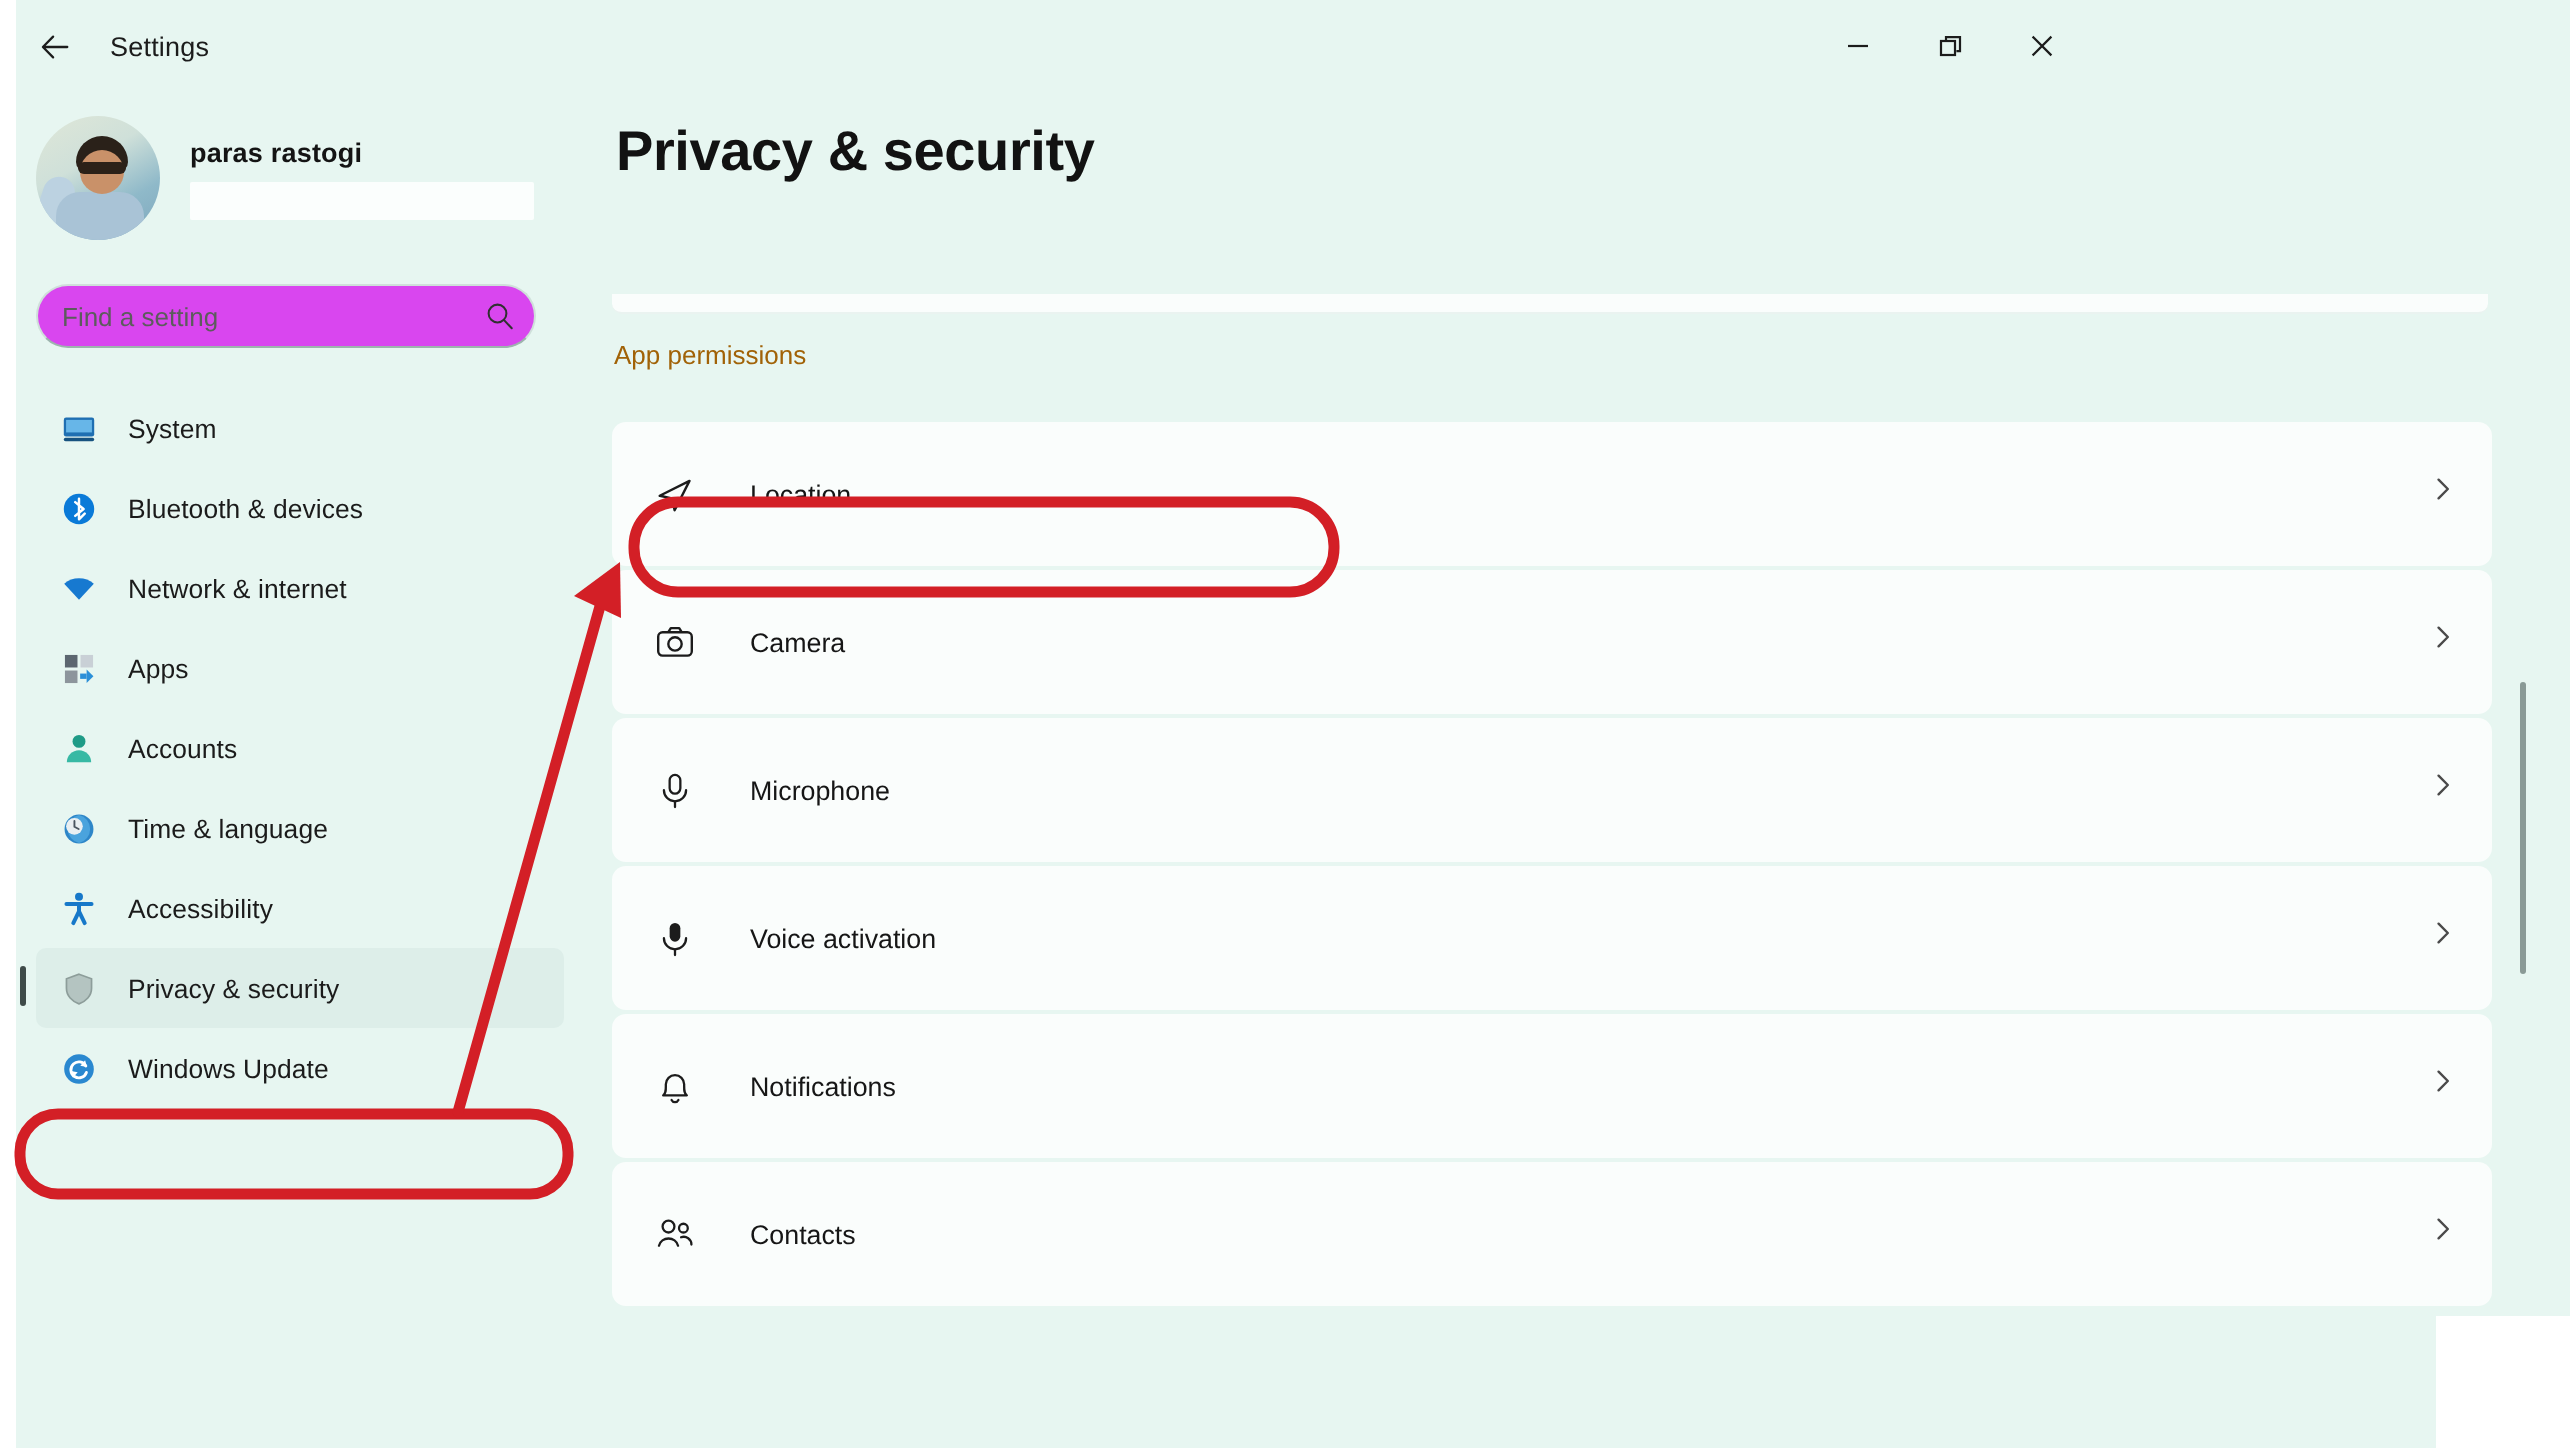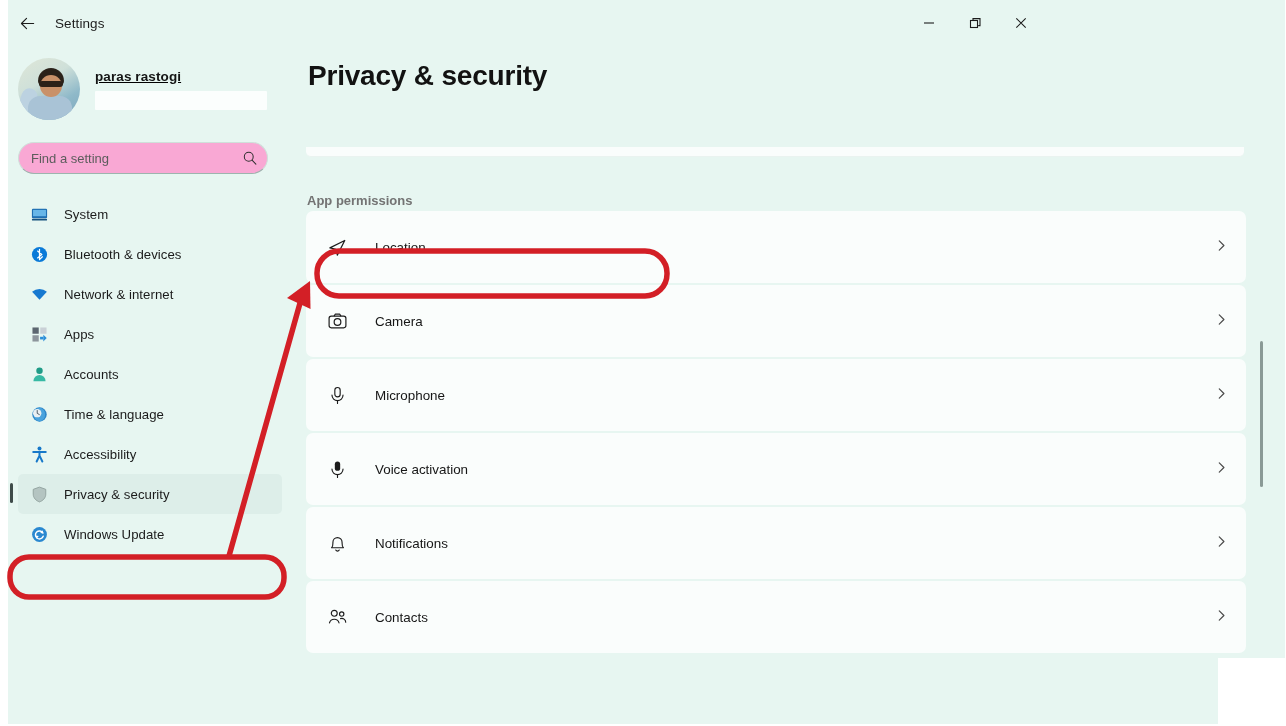--- a/index.html
+++ b/index.html
@@ -46,21 +46,20 @@
   
   #sidebar {
     position: absolute; top: 46px; left: 0;
     width: 296px; height: 680px;
     background: #e7f6f1;
     overflow: hidden;
   }
   #profile {
     display: flex; align-items: center;
     margin: 12px 0 0 18px;
-    text-decoration: underline;
   }
   #avatar {
     width: 62px; height: 62px; border-radius: 50%;
     overflow: hidden; flex: none;
     background: linear-gradient(150deg,#dfe7d8 0%,#cfe0d9 38%,#8fb9c9 70%,#7ea7bd 100%);
     position: relative;
   }
   
   #avatar .hair {
     position: absolute; left: 20px; top: 10px;
@@ -95,21 +94,21 @@
   #email-redacted {
     margin-top: 7px;
     width: 172px; height: 19px;
     background: #fbfefd;
     border-radius: 1px;
   }
 
   #search-wrap {
     margin: 22px 0 0 18px;
     width: 250px; height: 32px;
-    background: #f9a8d4;
+    background: #d946ef;
     border: 1px solid #cfe0da;
     border-bottom: 1px solid #9db4ae;
     border-radius: 16px;
     display: flex; align-items: center;
     padding: 0 9px 0 12px;
   }
   #search-input {
     flex: 1; border: none; outline: none; background: transparent;
     font-family: "Liberation Sans", sans-serif;
     font-size: 13px; color: #3a3a3a;
@@ -157,22 +156,22 @@
   }
   
   #clipped-card {
     position: absolute; top: 101px; left: 10px;
     width: 938px; height: 10px;
     background: #fafdfc;
     border-radius: 0 0 5px 5px;
     border-bottom: 1px solid #eaf3f0;
   }
   #section-label {
-    position: absolute; top: 147px; left: 11px;
-    font-size: 13px; font-weight: 700; color: #737373;
+    position: absolute; top: 124px; left: 11px;
+    font-size: 13px; font-weight: 400; color: #a16207;
   }
 
   #cards {
     position: absolute; top: 165px; left: 10px;
     width: 940px;
   }
   .perm-card {
     position: relative;
     width: 940px; height: 72px;
     background: #fafdfc;

